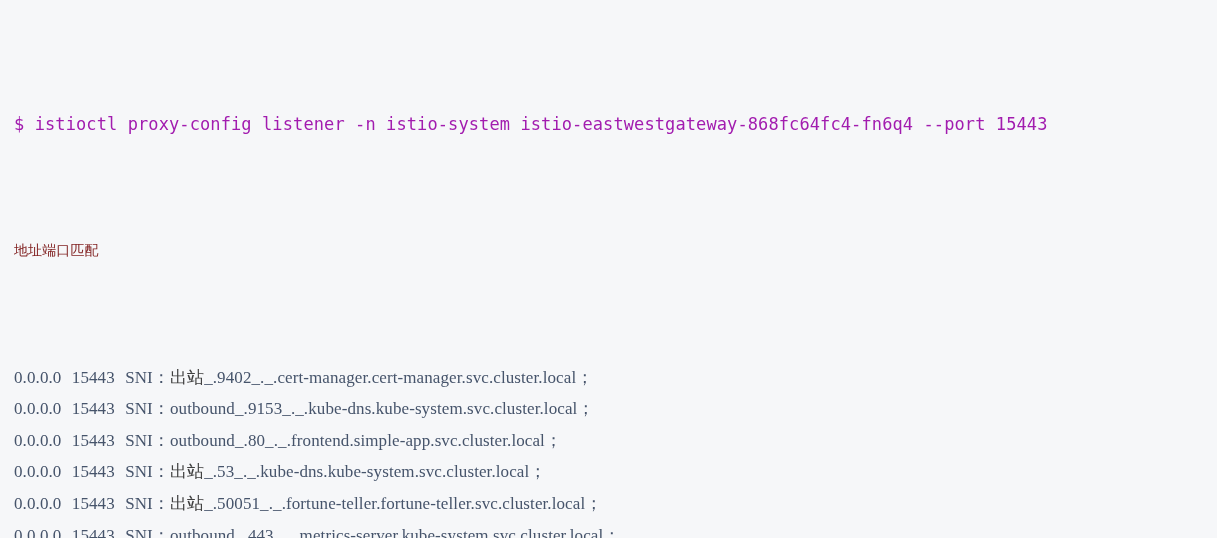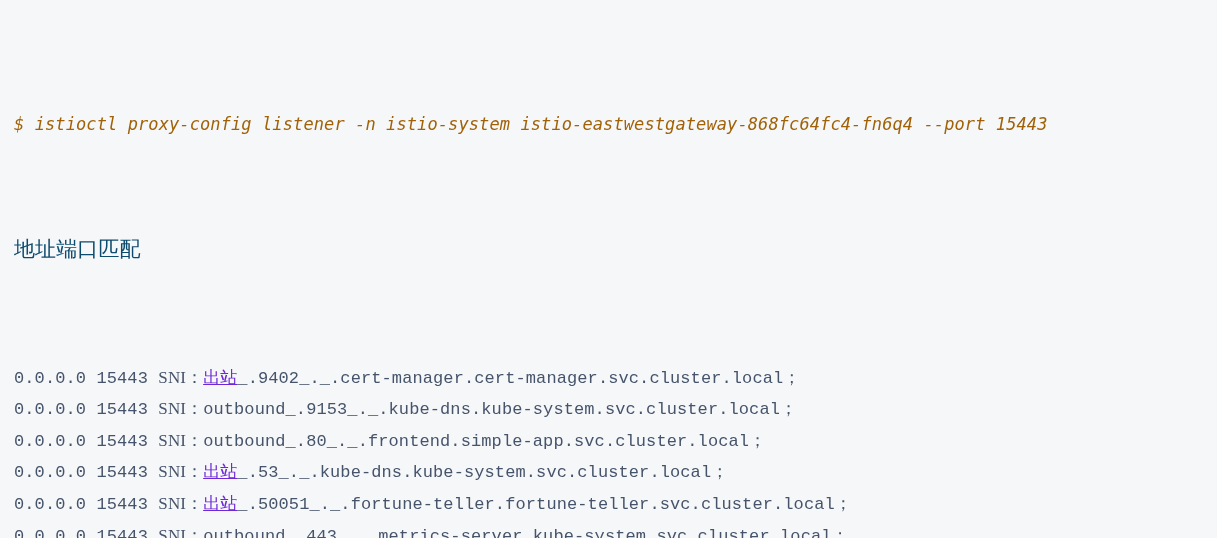--- a/index.html
+++ b/index.html
@@ -30,43 +30,41 @@
   }
 
   .line {
     white-space: pre;
     height: 31.6px;
     display: block;
   }
 
   .cmd-line {
     font-family: "DejaVu Sans Mono", "Liberation Mono", monospace;
-    color: #a16207;
-    font-style: italic;
+    color: #a21caf;
   }
 
   .header-line {
-    font-family: Liberation Mono, monospace;
-    color: #0c4a6e;
-    font-size: 21px;
+    font-family: Liberation Serif, serif;
+    color: #7f1d1d;
+    font-size: 14px;
   }
 
   
   .cjk {
     font-family: "DejaVu Serif", "Liberation Serif", serif;
-    color: #6d28d9;
-    text-decoration: underline;
+    color: #404040;
   }
 
   .sep {
     font-family: Liberation Serif, serif;
   }
 
   .ascii {
-    font-family: Liberation Mono, monospace;
+    font-family: Liberation Serif, serif;
   }
 </style>
 </head>
 <body>
 
 <div class="terminal-output">
 
   <div class="line cmd-line">$ istioctl proxy-config listener -n istio-system istio-eastwestgateway-868fc64fc4-fn6q4 --port 15443</div>
 
   <div class="line header-line">地址端口匹配</div>

